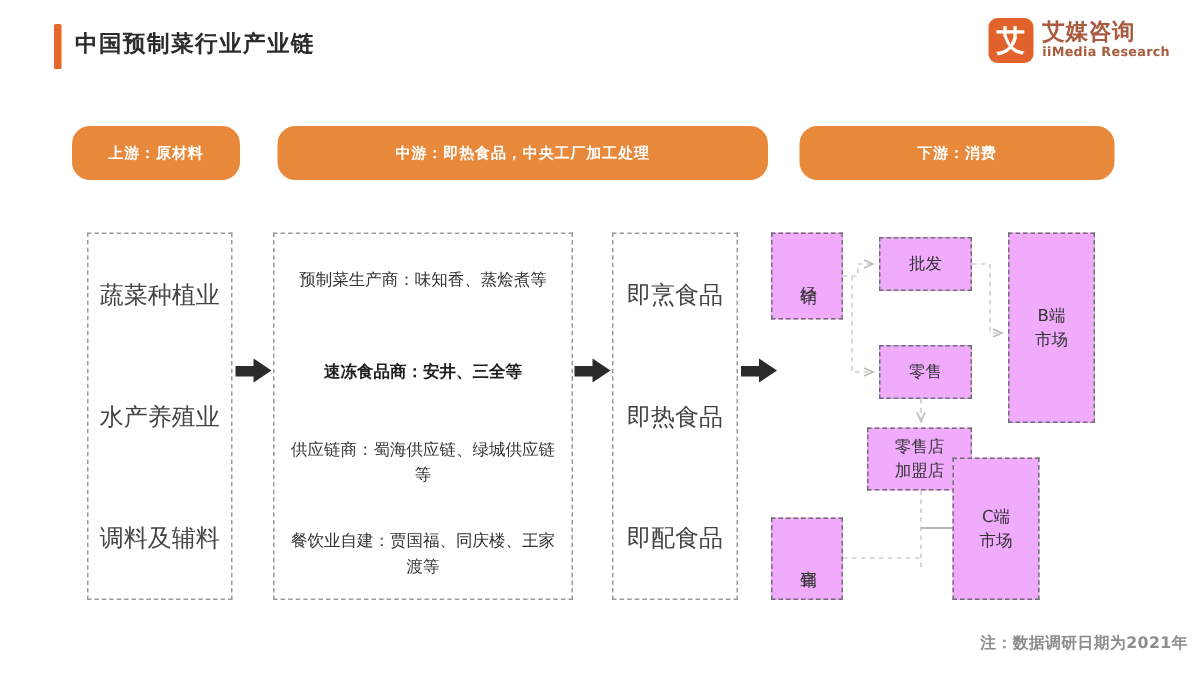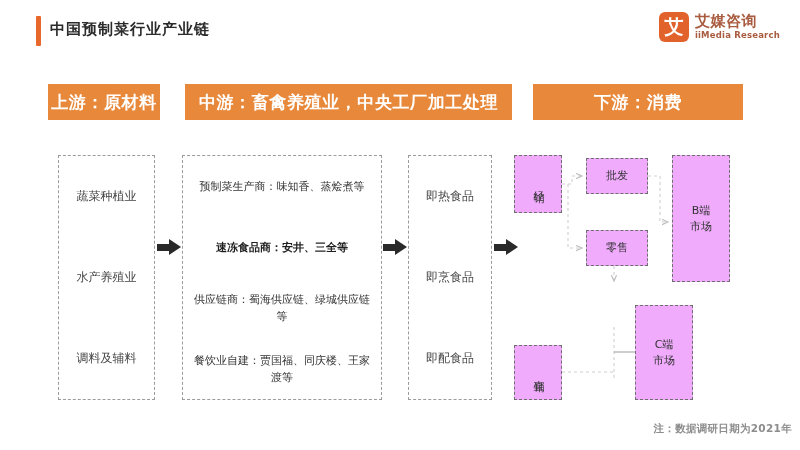--- a/index.html
+++ b/index.html
@@ -27,41 +27,41 @@
     color: #fff; font-size: 19px; font-weight: 700;
     display: flex; align-items: center; justify-content: center;
     font-family: "DejaVu Sans", sans-serif;
   }
   .logo-text { display: flex; flex-direction: column; justify-content: center; }
   .logo-cn { font-size: 15px; font-weight: 700; color: #A85B3E; line-height: 17px; letter-spacing: .5px; }
   .logo-en { font-size: 8.5px; font-weight: 700; color: #A85B3E; line-height: 11px; letter-spacing: .2px; }
 
   
   .stage-head {
-    position: absolute; height: 36px; border-radius: 0;
+    position: absolute; height: 36px; border-radius: 12px;
     background: #E8883A;
     display: flex; align-items: center; justify-content: center;
-    color: #ffffff; font-size: 17px; font-weight: 700; letter-spacing: .6px;
+    color: #ffffff; font-size: 10px; font-weight: 700; letter-spacing: .6px;
     white-space: nowrap;
   }
   #head-up   { left: 48px;  top: 84px; width: 112px; }
   #head-mid  { left: 185px; top: 84px; width: 327px; }
   #head-down { left: 533px; top: 84px; width: 210px; }
 
   
   .dbox { position: absolute; border: 1.5px dashed #9b9b9b; background: #fff; }
 
   #col-up   { left: 58px;  top: 155px; width: 97px;  height: 245px; }
   #col-mid  { left: 182px; top: 155px; width: 200px; height: 245px; }
   #col-prod { left: 408px; top: 155px; width: 84px;  height: 245px; }
 
   .col-list { position: absolute; inset: 0; display: flex; flex-direction: column; }
   .col-item {
     flex: 1; display: flex; align-items: center; justify-content: center;
-    text-align: center; color: #444; font-size: 12px; line-height: 17px;
+    text-align: center; color: #444; font-size: 16px; line-height: 17px;
     padding: 0 6px;
   }
   #col-mid .col-item { font-size: 11px; color: #333; }
   #col-mid .col-item.bold { font-weight: 700; color: #1f1f1f; }
 
   
   .arrow-blk { position: absolute; width: 24px; height: 16px; }
   .arrow-blk .shaft {
     position: absolute; left: 0; top: 5px; width: 14px; height: 7px; background: #2a2a2a;
   }
@@ -109,21 +109,21 @@
 
   <div class="logo">
     <div class="logo-mark">艾</div>
     <div class="logo-text">
       <div class="logo-cn">艾媒咨询</div>
       <div class="logo-en">iiMedia Research</div>
     </div>
   </div>
 
   <div class="stage-head" id="head-up">上游：原材料</div>
-  <div class="stage-head" id="head-mid">中游：畜禽养殖业，中央工厂加工处理</div>
+  <div class="stage-head" id="head-mid">中游：即热食品，中央工厂加工处理</div>
   <div class="stage-head" id="head-down">下游：消费</div>
 
   <div class="dbox" id="col-up">
     <div class="col-list">
       <div class="col-item">蔬菜种植业</div>
       <div class="col-item">水产养殖业</div>
       <div class="col-item">调料及辅料</div>
     </div>
   </div>
 
@@ -141,22 +141,22 @@
     </div>
   </div>
 
   <div class="arrow-blk" id="arr2">
     <div class="shaft"></div>
       <div class="head"></div>
   </div>
 
   <div class="dbox" id="col-prod">
     <div class="col-list">
+      <div class="col-item">即烹食品</div>
       <div class="col-item">即热食品</div>
-      <div class="col-item">即烹食品</div>
       <div class="col-item">即配食品</div>
     </div>
   </div>
 
   <div class="arrow-blk" id="arr3">
     <div class="shaft"></div>
       <div class="head"></div>
   </div>
 
   <svg id="links">
@@ -184,20 +184,26 @@
     </g>
     <g stroke="#9e9e9e" stroke-width="1.1" fill="none">
 
       <path d="M614,352 L668,352" marker-end="url(#ahs)"></path>
     </g>
   </svg>
 
   <div class="node vert" id="n-jingxiao">经销</div>
   <div class="node" id="n-pifa">批发</div>
   <div class="node" id="n-lingshou">零售</div>
+  <div class="node" id="n-jiameng">
+    <div>
+      <div>零售店</div>
+      <div>加盟店</div>
+    </div>
+  </div>
   <div class="node vert" id="n-zhixiao">直销</div>
 
   <div class="node" id="n-bmarket">
     <div>
       <div>B端</div>
       <div>市场</div>
     </div>
   </div>
   <div class="node" id="n-cmarket">
     <div>

